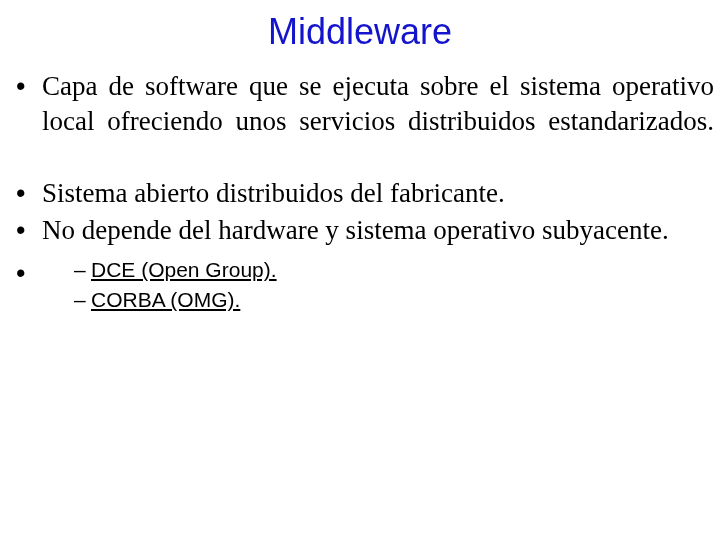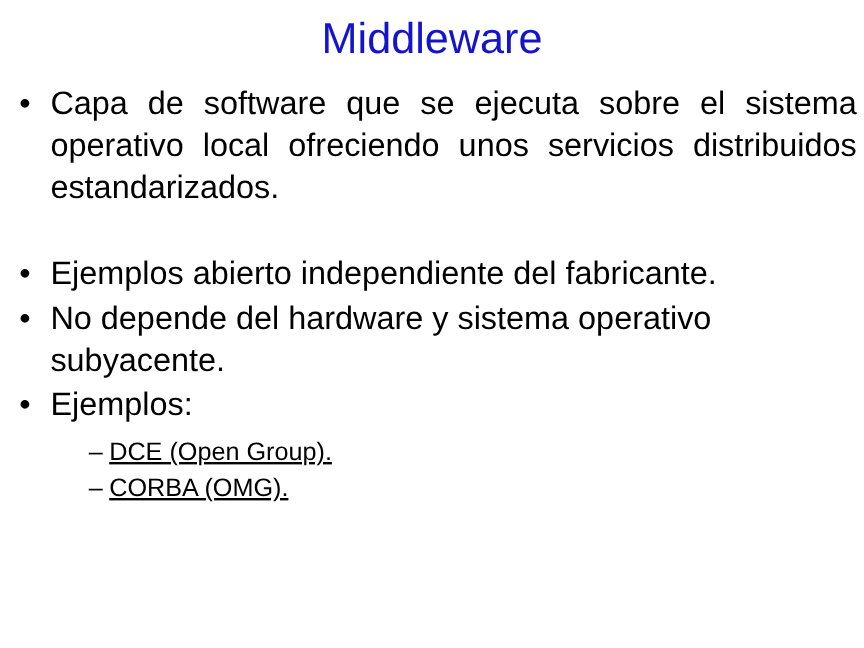--- a/index.html
+++ b/index.html
@@ -59,20 +59,21 @@
     left: 8px;
     top: 0;
     width: 18px;
     font-size: 27px;
     line-height: 35px;
     text-align: left;
     color: #000000;
   }
   .bullet-text {
     display: block;
+    font-family: Liberation Serif, serif;
   }
   .bullet-text.justified {
     text-align: justify;
     text-justify: inter-word;
   }
   .bullet-text.justified::after {
     content: "";
     display: inline-block;
     width: 100%;
   }
@@ -117,31 +118,30 @@
 
     <ul class="level1">
 
       <li class="bullet-item">
         <span class="bullet-marker">•</span>
         <span class="bullet-text justified">Capa de software que se ejecuta sobre el sistema operativo local ofreciendo unos servicios distribuidos estandarizados.</span>
       </li>
 
       <li class="bullet-item spaced-before">
         <span class="bullet-marker">•</span>
-        <span class="bullet-text">Ejemplos abierto independiente del fabricante.</span>
+        <span class="bullet-text">Sistema abierto distribuidos del fabricante.</span>
       </li>
 
       <li class="bullet-item spaced-before">
         <span class="bullet-marker">•</span>
         <span class="bullet-text">No depende del hardware y sistema operativo subyacente.</span>
       </li>
 
       <li class="bullet-item spaced-before">
         <span class="bullet-marker">•</span>
-        <span class="bullet-text">Ejemplos:</span>
 
         <ul class="level2">
           <li class="subbullet-item">
             <span class="subbullet-marker">–</span>
             <span class="subbullet-text">DCE (Open Group).</span>
           </li>
           <li class="subbullet-item">
             <span class="subbullet-marker">–</span>
             <span class="subbullet-text">CORBA (OMG).</span>
           </li>

